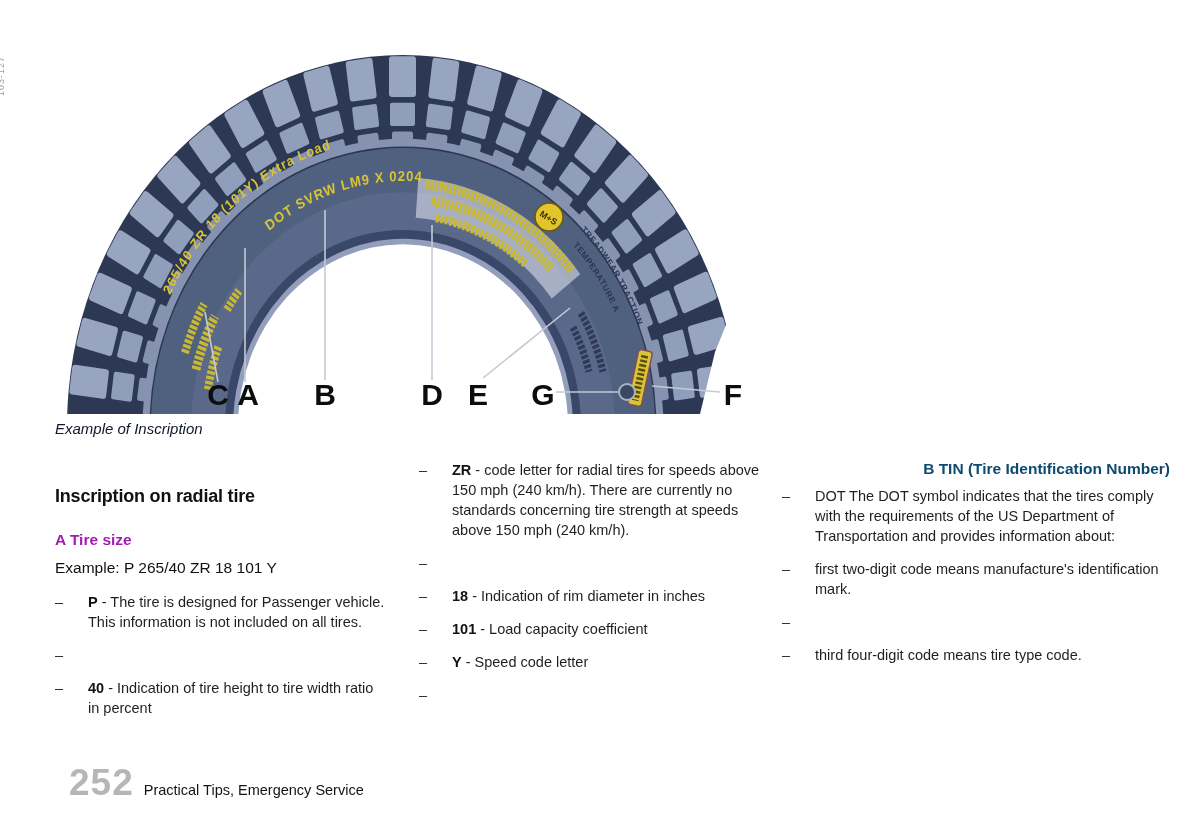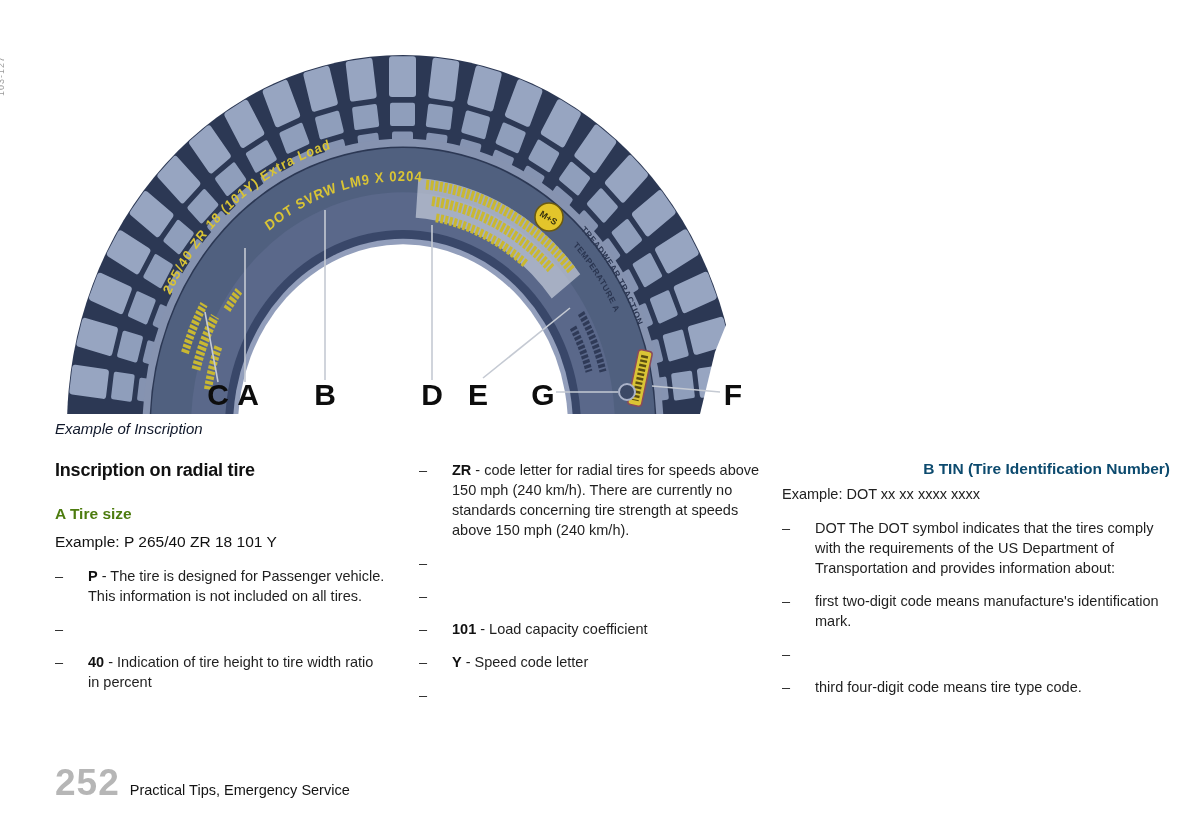--- a/index.html
+++ b/index.html
@@ -11,34 +11,34 @@
   .figure-wrap{position:absolute;left:55px;top:0;width:700px;height:414px;}
   .fig-code{
     position:absolute;left:-4px;top:96px;transform:rotate(-90deg);transform-origin:left top;
     font-size:9px;color:#9a9a9a;letter-spacing:1px;
   }
   .caption{
     position:absolute;left:55px;top:420px;font-size:15px;font-style:italic;color:#0f172a;
   }
   
   .col{position:absolute;top:460px;}
-  .col1{left:55px;width:332px;}
+  .col1{left:55px;width:332px;margin-top:26px;}
   .col2{left:419px;width:348px;}
   .col3{left:782px;width:388px;}
   h1.sec-title{font-size:18px;font-weight:700;margin:0 0 24px 0;color:#111;letter-spacing:-0.2px;}
-  h2.sub-title{font-size:15.5px;font-weight:700;margin:0 0 10px 0;color:#4d7c0f;}
+  h2.sub-title{font-size:15.5px;font-weight:700;margin:0 0 10px 0;color:#a21caf;}
   .example{font-size:15.5px;font-weight:400;margin:0 0 15px 0;color:#111;}
   .example-plain{font-size:14.5px;font-weight:400;margin:2px 0 16px 0;color:#222;}
   h2.tin-title{font-size:15.5px;font-weight:700;margin:0 0 8px 0;color:#0c4a6e;text-align:right;}
   .li{display:flex;margin-bottom:13px;font-size:14.5px;line-height:1.38;}
   .li .mk{flex:none;width:33px;color:#333;}
   .li p{margin:0;}
   .li b{font-weight:700;color:#111;}
   
-  .footer{position:absolute;left:55px;top:764px;display:flex;align-items:baseline;}
+  .footer{position:absolute;left:69px;top:764px;display:flex;align-items:baseline;}
   .page-num{font-size:37px;font-weight:700;color:#b6b6b6;letter-spacing:1px;line-height:1;}
   .section-title{font-size:14.5px;color:#141414;margin-left:10px;}
   svg text{font-family:"Liberation Sans",sans-serif;}
 </style>
 </head>
 <body>
 
 <div class="figure-wrap">
   <svg width="700" height="414" viewBox="0 0 700 414">
     <defs>
@@ -180,37 +180,37 @@
 <div class="col col2">
   <div class="li">
     <span class="mk">–</span>
     <p><b>ZR</b><span> - code letter for radial tires for speeds above 150 mph (240 km/h). There are currently no standards concerning tire strength at speeds above 150 mph (240 km/h).</span></p>
   </div>
   <div class="li">
     <span class="mk">–</span>
   </div>
   <div class="li">
     <span class="mk">–</span>
+    <p><b>18</b><span> - Indication of rim diameter in inches</span></p>
   </div>
   <div class="li">
     <span class="mk">–</span>
     <p><b>101</b><span> - Load capacity coefficient</span></p>
   </div>
   <div class="li">
     <span class="mk">–</span>
     <p><b>Y</b><span> - Speed code letter</span></p>
   </div>
   <div class="li">
     <span class="mk">–</span>
   </div>
 </div>
 
 <div class="col col3">
   <h2 class="tin-title">B TIN (Tire Identification Number)</h2>
-  <p class="example-plain">Example: DOT xx xx xxxx xxxx</p>
 
   <div class="li">
     <span class="mk">–</span>
     <p><span>DOT The DOT symbol indicates that the tires comply with the requirements of the US Department of Transportation and provides information about:</span></p>
   </div>
   <div class="li">
     <span class="mk">–</span>
     <p><span>first two-digit code means manufacture's identification mark.</span></p>
   </div>
   <div class="li">

